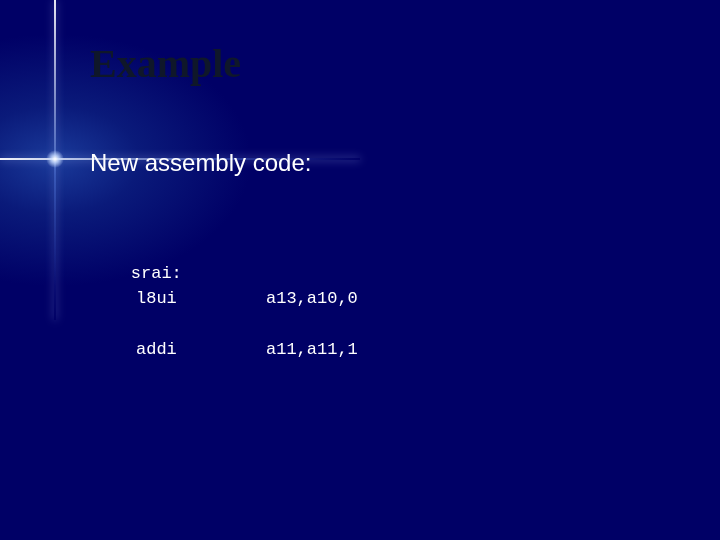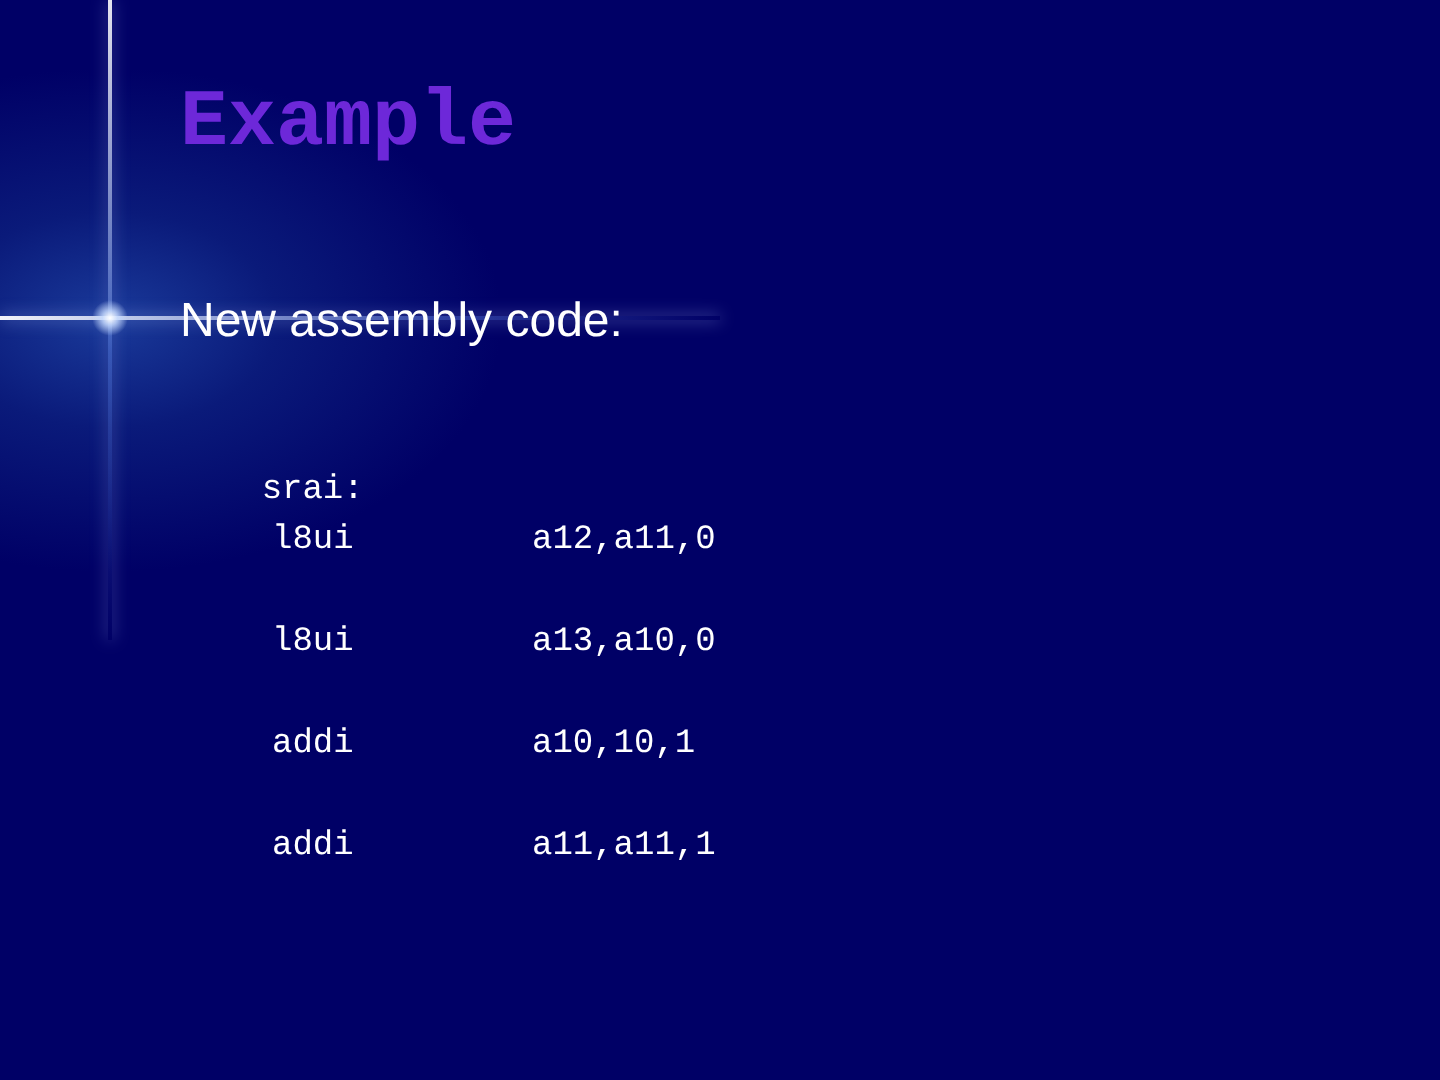--- a/index.html
+++ b/index.html
@@ -40,28 +40,28 @@
   }
   .content {
     position: absolute;
     top: 40px;
     left: 90px;
     right: 40px;
   }
   .title {
     font-size: 40px;
     font-weight: bold;
-    color: #6d28d9;
+    color: #0f172a;
     margin-bottom: 62px;
-    font-family: Liberation Mono, monospace;
+    font-family: Liberation Serif, serif;
   }
   .subtitle {
     font-size: 24px;
     color: #ffffff;
-    margin-bottom: 32px;
+    margin-bottom: 58px;
     font-family: Verdana, Geneva, sans-serif;
   }
   .code {
     font-family: "Courier New", Courier, monospace;
     font-size: 17px;
     line-height: 1.5;
     color: #ffffff;
     white-space: pre;
   }
   .code .label { }
@@ -75,18 +75,16 @@
 <div class="flare-h"></div>
 <div class="flare-v"></div>
 <div class="flare-core"></div>
 
 <div class="content">
   <h1 class="title">Example</h1>
   <div class="subtitle">New assembly code:</div>
 
   <div class="code">
     <span class="label">srai:</span>
-<span class="instr-row"><span class="indent"></span><span class="mnemonic">l8ui</span><span>a12,a11,0</span></span>
 <span class="instr-row"><span class="indent"></span><span class="mnemonic">l8ui</span><span>a13,a10,0</span></span>
-<span class="instr-row"><span class="indent"></span><span class="mnemonic">addi</span><span>a10,10,1</span></span>
 <span class="instr-row"><span class="indent"></span><span class="mnemonic">addi</span><span>a11,a11,1</span></span>
   </div>
 </div>
 
 </body></html>

